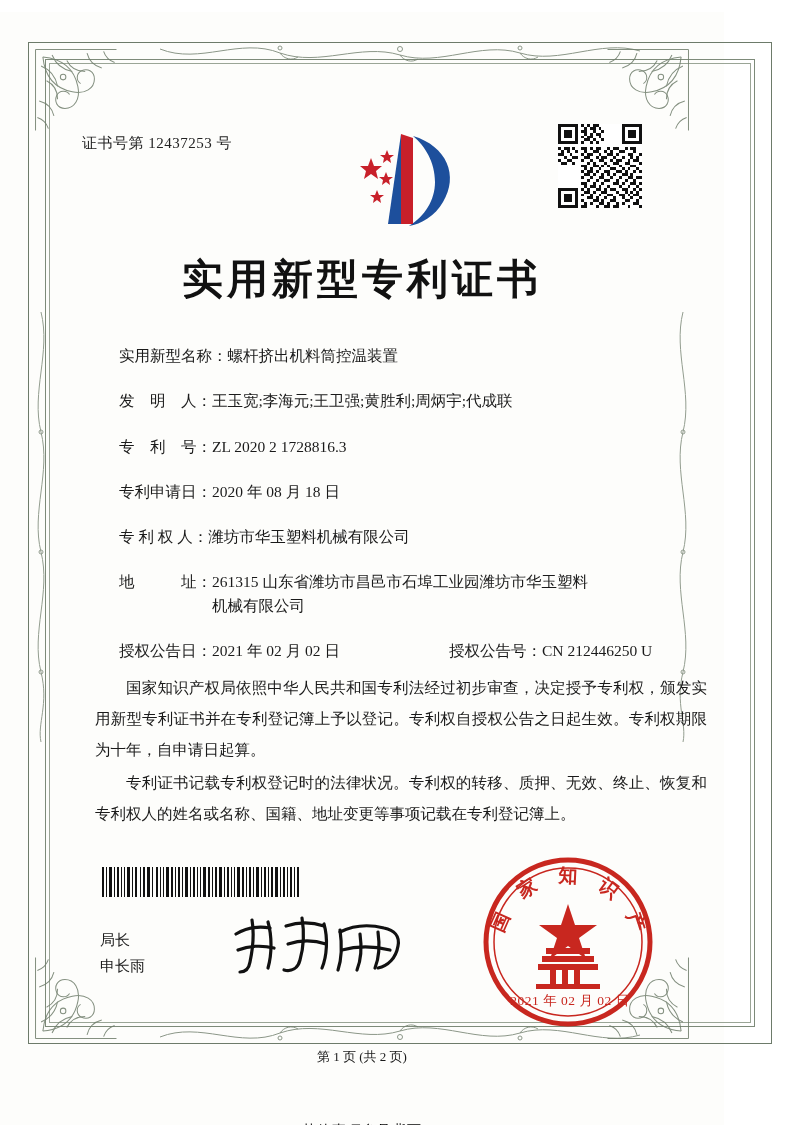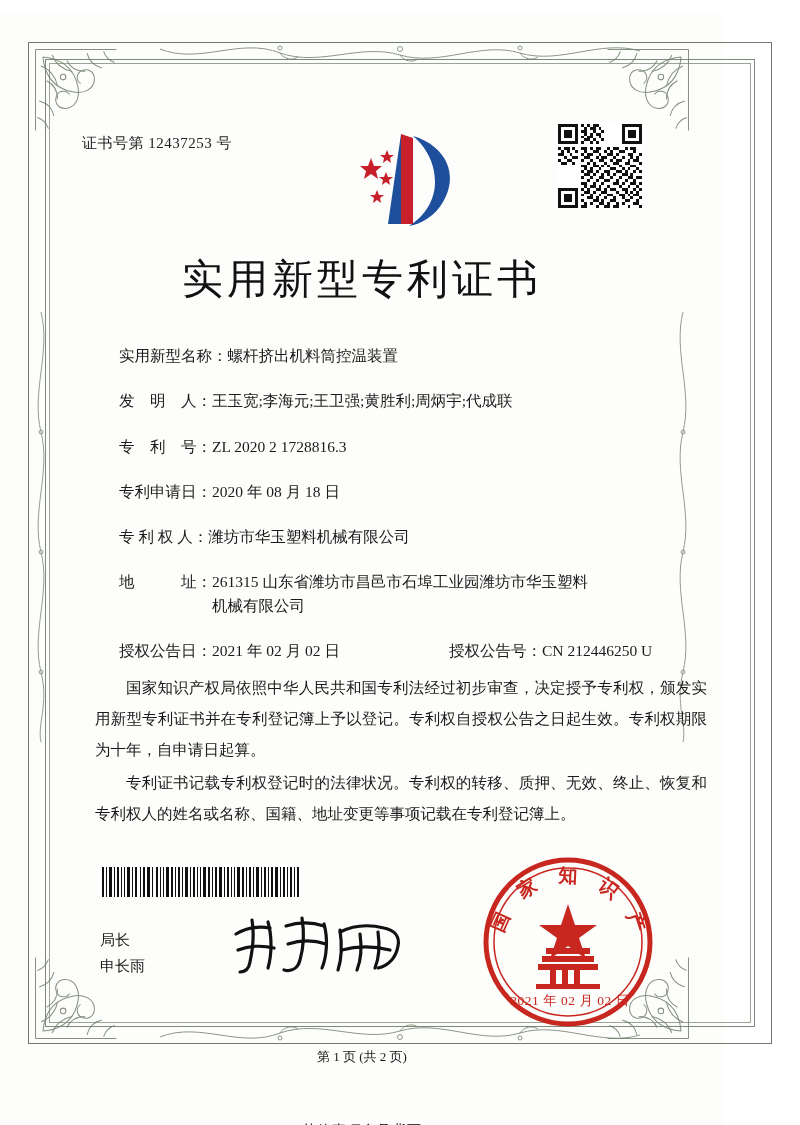--- a/index.html
+++ b/index.html
@@ -99,21 +99,21 @@
     right: 82px; top: 112px;
     width: 84px; height: 84px;
   }
   .qr svg { width: 100%; height: 100%; display: block; }
 
   .title {
     position: absolute;
     left: 0; right: 0; top: 240px;
     text-align: center;
     font-size: 41px;
-    font-weight: normal;
+    font-weight: bold;
     letter-spacing: 4px;
     color: #111;
     font-family: "DejaVu Serif", "Liberation Serif", serif;
   }
 
   
   .fields {
     position: absolute;
     left: 95px; top: 332px;
     width: 610px;

